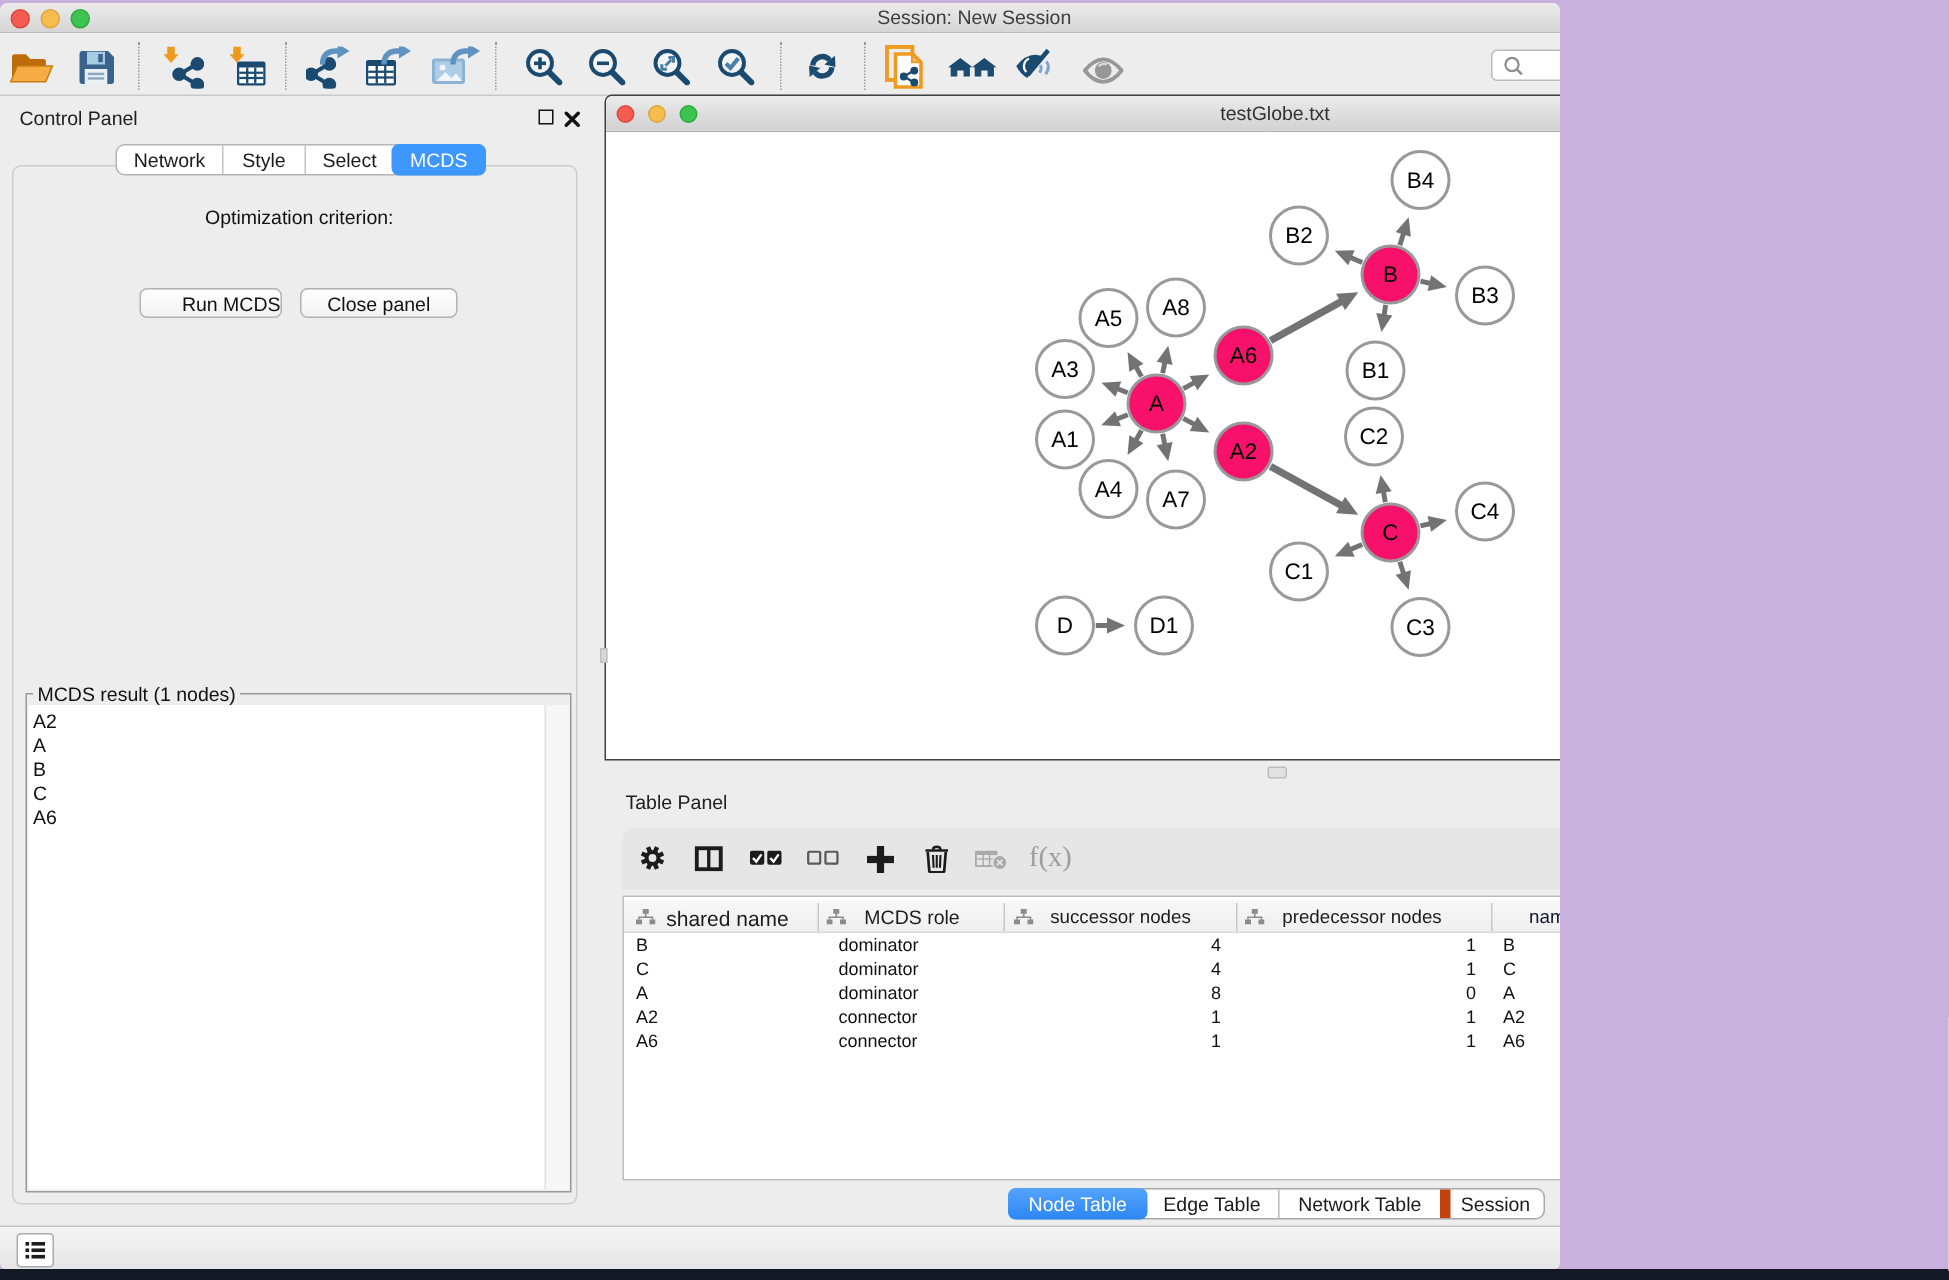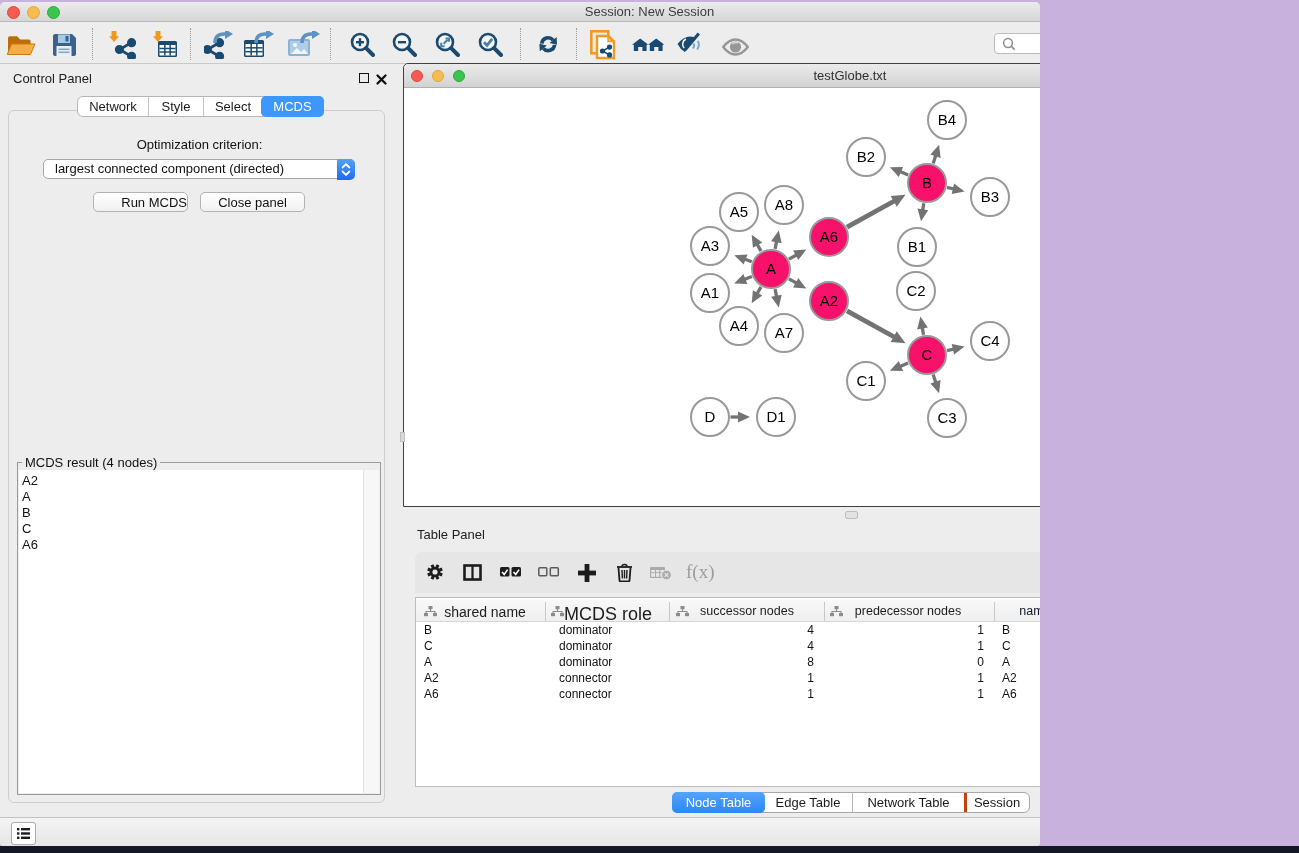--- a/index.html
+++ b/index.html
@@ -184,35 +184,24 @@
 <path d="M2.5 2.5 L10.5 10.5 M10.5 2.5 L2.5 10.5" stroke="#111" stroke-width="2.3" stroke-linecap="round"></path>
     </svg>
 <div class="abs" style="left:8px;top:108px;width:377px;height:693px;border:1px solid #cdcdcd;border-radius:6px;background:#ededed"></div>
 <div class="abs" style="left:77px;top:94px;width:247px;height:21px;background:#fff;border:1px solid #b5b5b5;border-radius:6px;display:flex;font-size:13px;color:#1a1a1a;text-align:center;line-height:19px">
 <div style="width:71px;border-right:1px solid #c4c4c4">Network</div>
 <div style="width:55px;border-right:1px solid #c4c4c4">Style</div>
 <div style="width:58px">Select</div>
 <div style="width:61px;background:#3d97fd;color:#fff;border-radius:5px;margin:-1px;height:21px;line-height:21px;flex:none;width:63px">MCDS</div>
 </div>
 <div class="abs" style="left:11px;top:135px;width:377px;text-align:center;font-size:13px;color:#111">Optimization criterion:</div>
-<div class="abs" style="left:43px;top:157px;width:312px;height:20px;background:#fff;border:1px solid #a6a6a6;border-radius:5px">
-<div class="abs" style="left:11px;top:0;font-size:13px;line-height:18px;color:#111">largest connected component (directed)</div>
-<div class="abs" style="right:-1px;top:-1px;width:18px;height:21px;background:linear-gradient(#55a0f3,#1b6df0);border-radius:0 5px 5px 0">
-<svg width="18" height="21" viewBox="0 0 18 21">
-          <g stroke="#fff" stroke-width="2" fill="none" stroke-linecap="round" stroke-linejoin="round">
-<path d="M5.7 8.4 L9 5.1 L12.3 8.4"></path>
-            <path d="M5.7 12.6 L9 15.9 L12.3 12.6"></path>
-          </g>
-        </svg>
-</div>
-    </div>
 <div class="abs" style="left:93px;top:190px;width:95px;height:20px;background:linear-gradient(#ffffff,#f1f1f1);border:1px solid #b3b3b3;border-radius:5px;font-size:13px;color:#111;text-align:right;line-height:19px">Run MCDS</div>
 <div class="abs" style="left:200px;top:190px;width:105px;height:20px;background:linear-gradient(#ffffff,#f1f1f1);border:1px solid #b3b3b3;border-radius:5px;font-size:13px;color:#111;text-align:center;line-height:19px">Close panel</div>
 <div class="abs" style="left:17px;top:460px;width:364px;height:333px;border:1px solid #9a9a9a"></div>
-<div class="abs" style="left:22px;top:453px;background:#ededed;padding:0 3px;font-size:13px;color:#111">MCDS result (4 nodes)</div>
+<div class="abs" style="left:22px;top:453px;background:#ededed;padding:0 3px;font-size:13px;color:#111">MCDS result (1 nodes)</div>
 <div class="abs" style="left:19px;top:468px;width:360px;height:323px;background:#fff"></div>
 <div class="abs" style="left:363px;top:468px;width:16px;height:323px;background:#f7f7f7;border-left:1px solid #e2e2e2"></div>
 <div class="abs" style="left:22px;top:471px;font-size:13px;line-height:16px;color:#111">A2</div>
 <div class="abs" style="left:22px;top:487px;font-size:13px;line-height:16px;color:#111">A</div>
 <div class="abs" style="left:22px;top:503px;font-size:13px;line-height:16px;color:#111">B</div>
 <div class="abs" style="left:22px;top:519px;font-size:13px;line-height:16px;color:#111">C</div>
 <div class="abs" style="left:22px;top:535px;font-size:13px;line-height:16px;color:#111">A6</div>
     <div class="abs" style="left:403px;top:61px;width:894px;height:444px;background:#fff;border:1px solid #404040;border-radius:5px 5px 0 0">
 <div class="abs" style="left:0;top:0;width:892px;height:24px;background:linear-gradient(#ebebeb,#d2d2d2);border-bottom:1px solid #b0b0b0;border-radius:5px 5px 0 0">
 <div class="abs" style="left:7px;top:6px;width:12px;height:12px;border-radius:50%;background:#f45c52;border:1px solid #dd4740"></div>
@@ -313,21 +302,21 @@
     </svg>
 <div class="abs" style="left:385px;top:602px;width:200px;text-align:center;font-size:14px;color:#1c1c1c">shared name</div>
 <svg class="abs" style="left:551px;top:604px" width="13" height="11" viewBox="0 0 13 11">
       <g fill="#8c8c8c">
         <rect x="4.5" y="0" width="4" height="3.2"></rect>
         <rect x="0" y="7" width="4" height="3.2"></rect>
         <rect x="9" y="7" width="4" height="3.2"></rect>
         <path d="M6.5 3 V5.5 M2 7 V5.5 H11 V7" stroke="#8c8c8c" fill="none" stroke-width="1.1"></path>
       </g>
     </svg>
-<div class="abs" style="left:508px;top:602px;width:200px;text-align:center;font-size:18px;color:#1c1c1c">MCDS role</div>
+<div class="abs" style="left:508px;top:602px;width:200px;text-align:center;font-size:13px;color:#1c1c1c">MCDS role</div>
 <svg class="abs" style="left:676px;top:604px" width="13" height="11" viewBox="0 0 13 11">
       <g fill="#8c8c8c">
         <rect x="4.5" y="0" width="4" height="3.2"></rect>
         <rect x="0" y="7" width="4" height="3.2"></rect>
         <rect x="9" y="7" width="4" height="3.2"></rect>
         <path d="M6.5 3 V5.5 M2 7 V5.5 H11 V7" stroke="#8c8c8c" fill="none" stroke-width="1.1"></path>
       </g>
     </svg>
 <div class="abs" style="left:647px;top:602px;width:200px;text-align:center;font-size:12.5px;color:#1c1c1c">successor nodes</div>
 <svg class="abs" style="left:830px;top:604px" width="13" height="11" viewBox="0 0 13 11">
@@ -361,21 +350,21 @@
 <div class="abs" style="left:864px;top:668px;width:120px;text-align:right;font-size:12px;line-height:16px;color:#111">1</div>
 <div class="abs" style="left:1002px;top:668px;font-size:12px;line-height:16px;color:#111">A2</div>
 <div class="abs" style="left:424px;top:684px;font-size:12px;line-height:16px;color:#111">A6</div>
 <div class="abs" style="left:559px;top:684px;font-size:12px;line-height:16px;color:#111">connector</div>
 <div class="abs" style="left:694px;top:684px;width:120px;text-align:right;font-size:12px;line-height:16px;color:#111">1</div>
 <div class="abs" style="left:864px;top:684px;width:120px;text-align:right;font-size:12px;line-height:16px;color:#111">1</div>
 <div class="abs" style="left:1002px;top:684px;font-size:12px;line-height:16px;color:#111">A6</div>
 <div class="abs" style="left:672px;top:790px;width:358px;height:21px;background:#fff;border:1px solid #a8a8a8;border-radius:6px;display:flex;font-size:13px;color:#1a1a1a;text-align:center;line-height:19px">
 <div style="width:93px;background:linear-gradient(#55a4fb,#2c86f5);color:#fff;border-radius:5px;margin:-1px;height:21px;line-height:21px;flex:none">Node Table</div>
 <div style="width:89px;border-right:1px solid #b8b8b8">Edge Table</div>
-<div style="width:114px;border-right:3px solid #c2410c">Network Table</div>
+<div style="width:114px;border-right:7px solid #c2410c">Network Table</div>
 <div style="width:60px">Session</div>
 </div>
 <div class="abs" style="left:0;top:815px;width:1299px;height:29px;background:linear-gradient(#f4f4f4,#e6e6e6);border-top:1px solid #c2c2c2"></div>
 <div class="abs" style="left:11px;top:820px;width:25px;height:23px;background:#fdfdfd;border:1px solid #ababab;border-radius:3px">
 <svg width="23" height="21" viewBox="0 0 23 21">
         <g fill="#1c1c1c">
 <rect x="5" y="5" width="2.4" height="2.4"></rect>
           <rect x="9" y="5" width="9" height="2.4"></rect>
 <rect x="5" y="9.3" width="2.4" height="2.4"></rect>
           <rect x="9" y="9.3" width="9" height="2.4"></rect>

